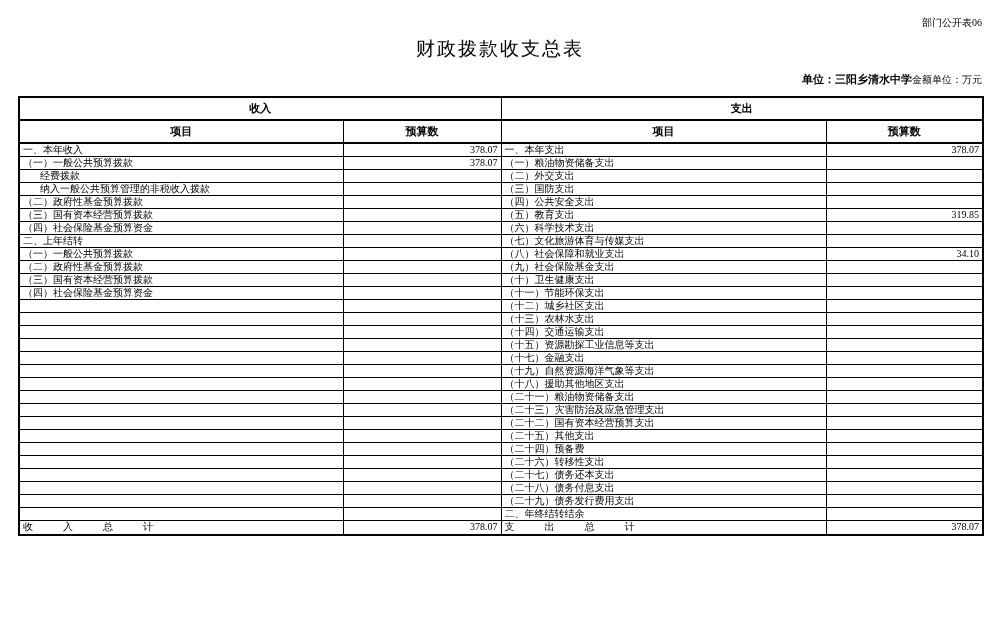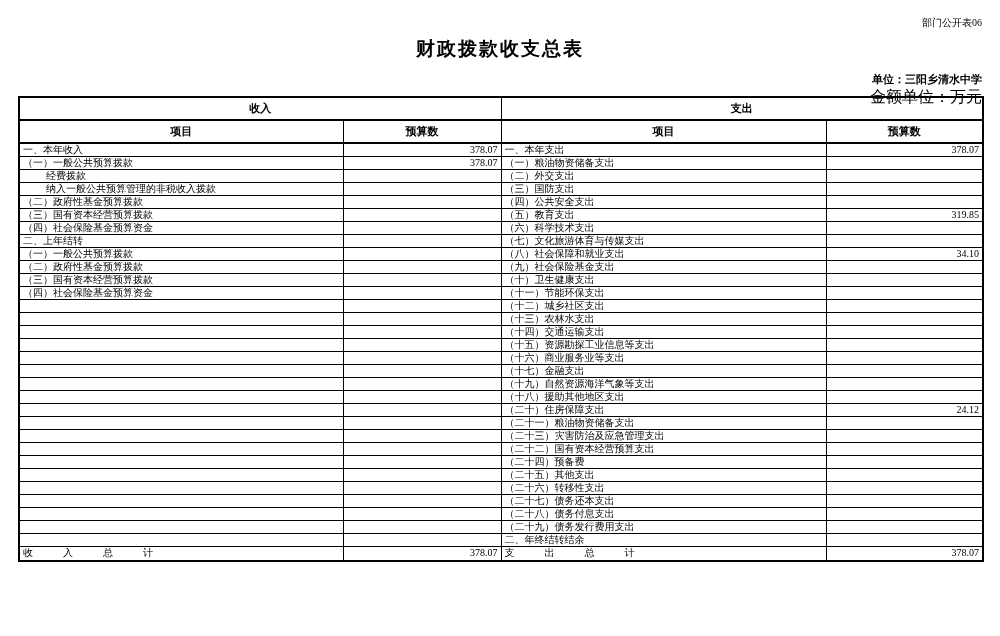--- a/index.html
+++ b/index.html
@@ -11,28 +11,28 @@
     color: #000;
     overflow: hidden;
   }
   .corner-label {
     position: absolute; top: 16px; right: 18px;
     font-size: 10px;
   }
   .doc-title {
     position: absolute; top: 36px; left: 0; width: 100%;
     text-align: center;
-    font-size: 19px; font-weight: bold; letter-spacing: 2px;
+    font-size: 19px; font-weight: normal; letter-spacing: 2px;
   }
   .meta-row {
     position: absolute; top: 72px; left: 20px; right: 18px;
-    display: flex; justify-content: flex-end; align-items: flex-end; flex-direction: column;
+    display: flex; justify-content: flex-end; align-items: flex-end;
   }
   .unit-label { font-weight: bold; font-size: 11px; }
-  .amount-unit-label { font-size: 16px; }
+  .amount-unit-label { font-size: 10px; }
 
   table.budget-table {
     position: absolute; top: 96px; left: 18px;
     width: 964px; height: 380px;
     border-collapse: collapse; table-layout: fixed;
     border: 2px solid #000;
   }
   .budget-table th, .budget-table td {
     border: 1px solid #000;
     padding: 0 3px;
@@ -42,21 +42,21 @@
     line-height: 1;
   }
   .budget-table thead th {
     font-weight: bold; text-align: center; font-size: 11px;
     border-bottom-width: 2px;
   }
   .budget-table thead tr { height: 23px; }
   .budget-table tbody tr { height: 13px; }
   .budget-table tr.total-row { height: 15px; }
   .item { text-align: left; }
-  .item.indent { padding-left: 26px; }
+  .item.indent { padding-left: 20px; }
   .val { text-align: right; }
 </style>
 </head>
 <body>
 
 <div class="corner-label">部门公开表06</div>
 <div class="doc-title">财政拨款收支总表</div>
 <div class="meta-row">
   <span class="unit-label">单位：三阳乡清水中学</span>
   <span class="amount-unit-label">金额单位：万元</span>
@@ -175,75 +175,63 @@
       </tr>
       <tr>
         <td class="item">&nbsp;</td>
         <td class="val">&nbsp;</td>
         <td class="item">（十五）资源勘探工业信息等支出</td>
         <td class="val">&nbsp;</td>
       </tr>
       <tr>
         <td class="item">&nbsp;</td>
         <td class="val">&nbsp;</td>
-        <td class="item">（十六）商业服务业等支出</td>
-        <td class="val">&nbsp;</td>
-      </tr>
-      <tr>
-        <td class="item">&nbsp;</td>
-        <td class="val">&nbsp;</td>
         <td class="item">（十七）金融支出</td>
         <td class="val">&nbsp;</td>
       </tr>
       <tr>
         <td class="item">&nbsp;</td>
         <td class="val">&nbsp;</td>
         <td class="item">（十九）自然资源海洋气象等支出</td>
         <td class="val">&nbsp;</td>
       </tr>
       <tr>
         <td class="item">&nbsp;</td>
         <td class="val">&nbsp;</td>
         <td class="item">（十八）援助其他地区支出</td>
         <td class="val">&nbsp;</td>
       </tr>
       <tr>
         <td class="item">&nbsp;</td>
         <td class="val">&nbsp;</td>
-        <td class="item">（二十）住房保障支出</td>
-        <td class="val">24.12</td>
-      </tr>
-      <tr>
-        <td class="item">&nbsp;</td>
-        <td class="val">&nbsp;</td>
         <td class="item">（二十一）粮油物资储备支出</td>
         <td class="val">&nbsp;</td>
       </tr>
       <tr>
         <td class="item">&nbsp;</td>
         <td class="val">&nbsp;</td>
         <td class="item">（二十三）灾害防治及应急管理支出</td>
         <td class="val">&nbsp;</td>
       </tr>
       <tr>
         <td class="item">&nbsp;</td>
         <td class="val">&nbsp;</td>
         <td class="item">（二十二）国有资本经营预算支出</td>
         <td class="val">&nbsp;</td>
       </tr>
       <tr>
         <td class="item">&nbsp;</td>
         <td class="val">&nbsp;</td>
+        <td class="item">（二十五）其他支出</td>
+        <td class="val">&nbsp;</td>
+      </tr>
+      <tr>
+        <td class="item">&nbsp;</td>
+        <td class="val">&nbsp;</td>
         <td class="item">（二十四）预备费</td>
-        <td class="val">&nbsp;</td>
-      </tr>
-      <tr>
-        <td class="item">&nbsp;</td>
-        <td class="val">&nbsp;</td>
-        <td class="item">（二十五）其他支出</td>
         <td class="val">&nbsp;</td>
       </tr>
       <tr>
         <td class="item">&nbsp;</td>
         <td class="val">&nbsp;</td>
         <td class="item">（二十六）转移性支出</td>
         <td class="val">&nbsp;</td>
       </tr>
       <tr>
         <td class="item">&nbsp;</td>

